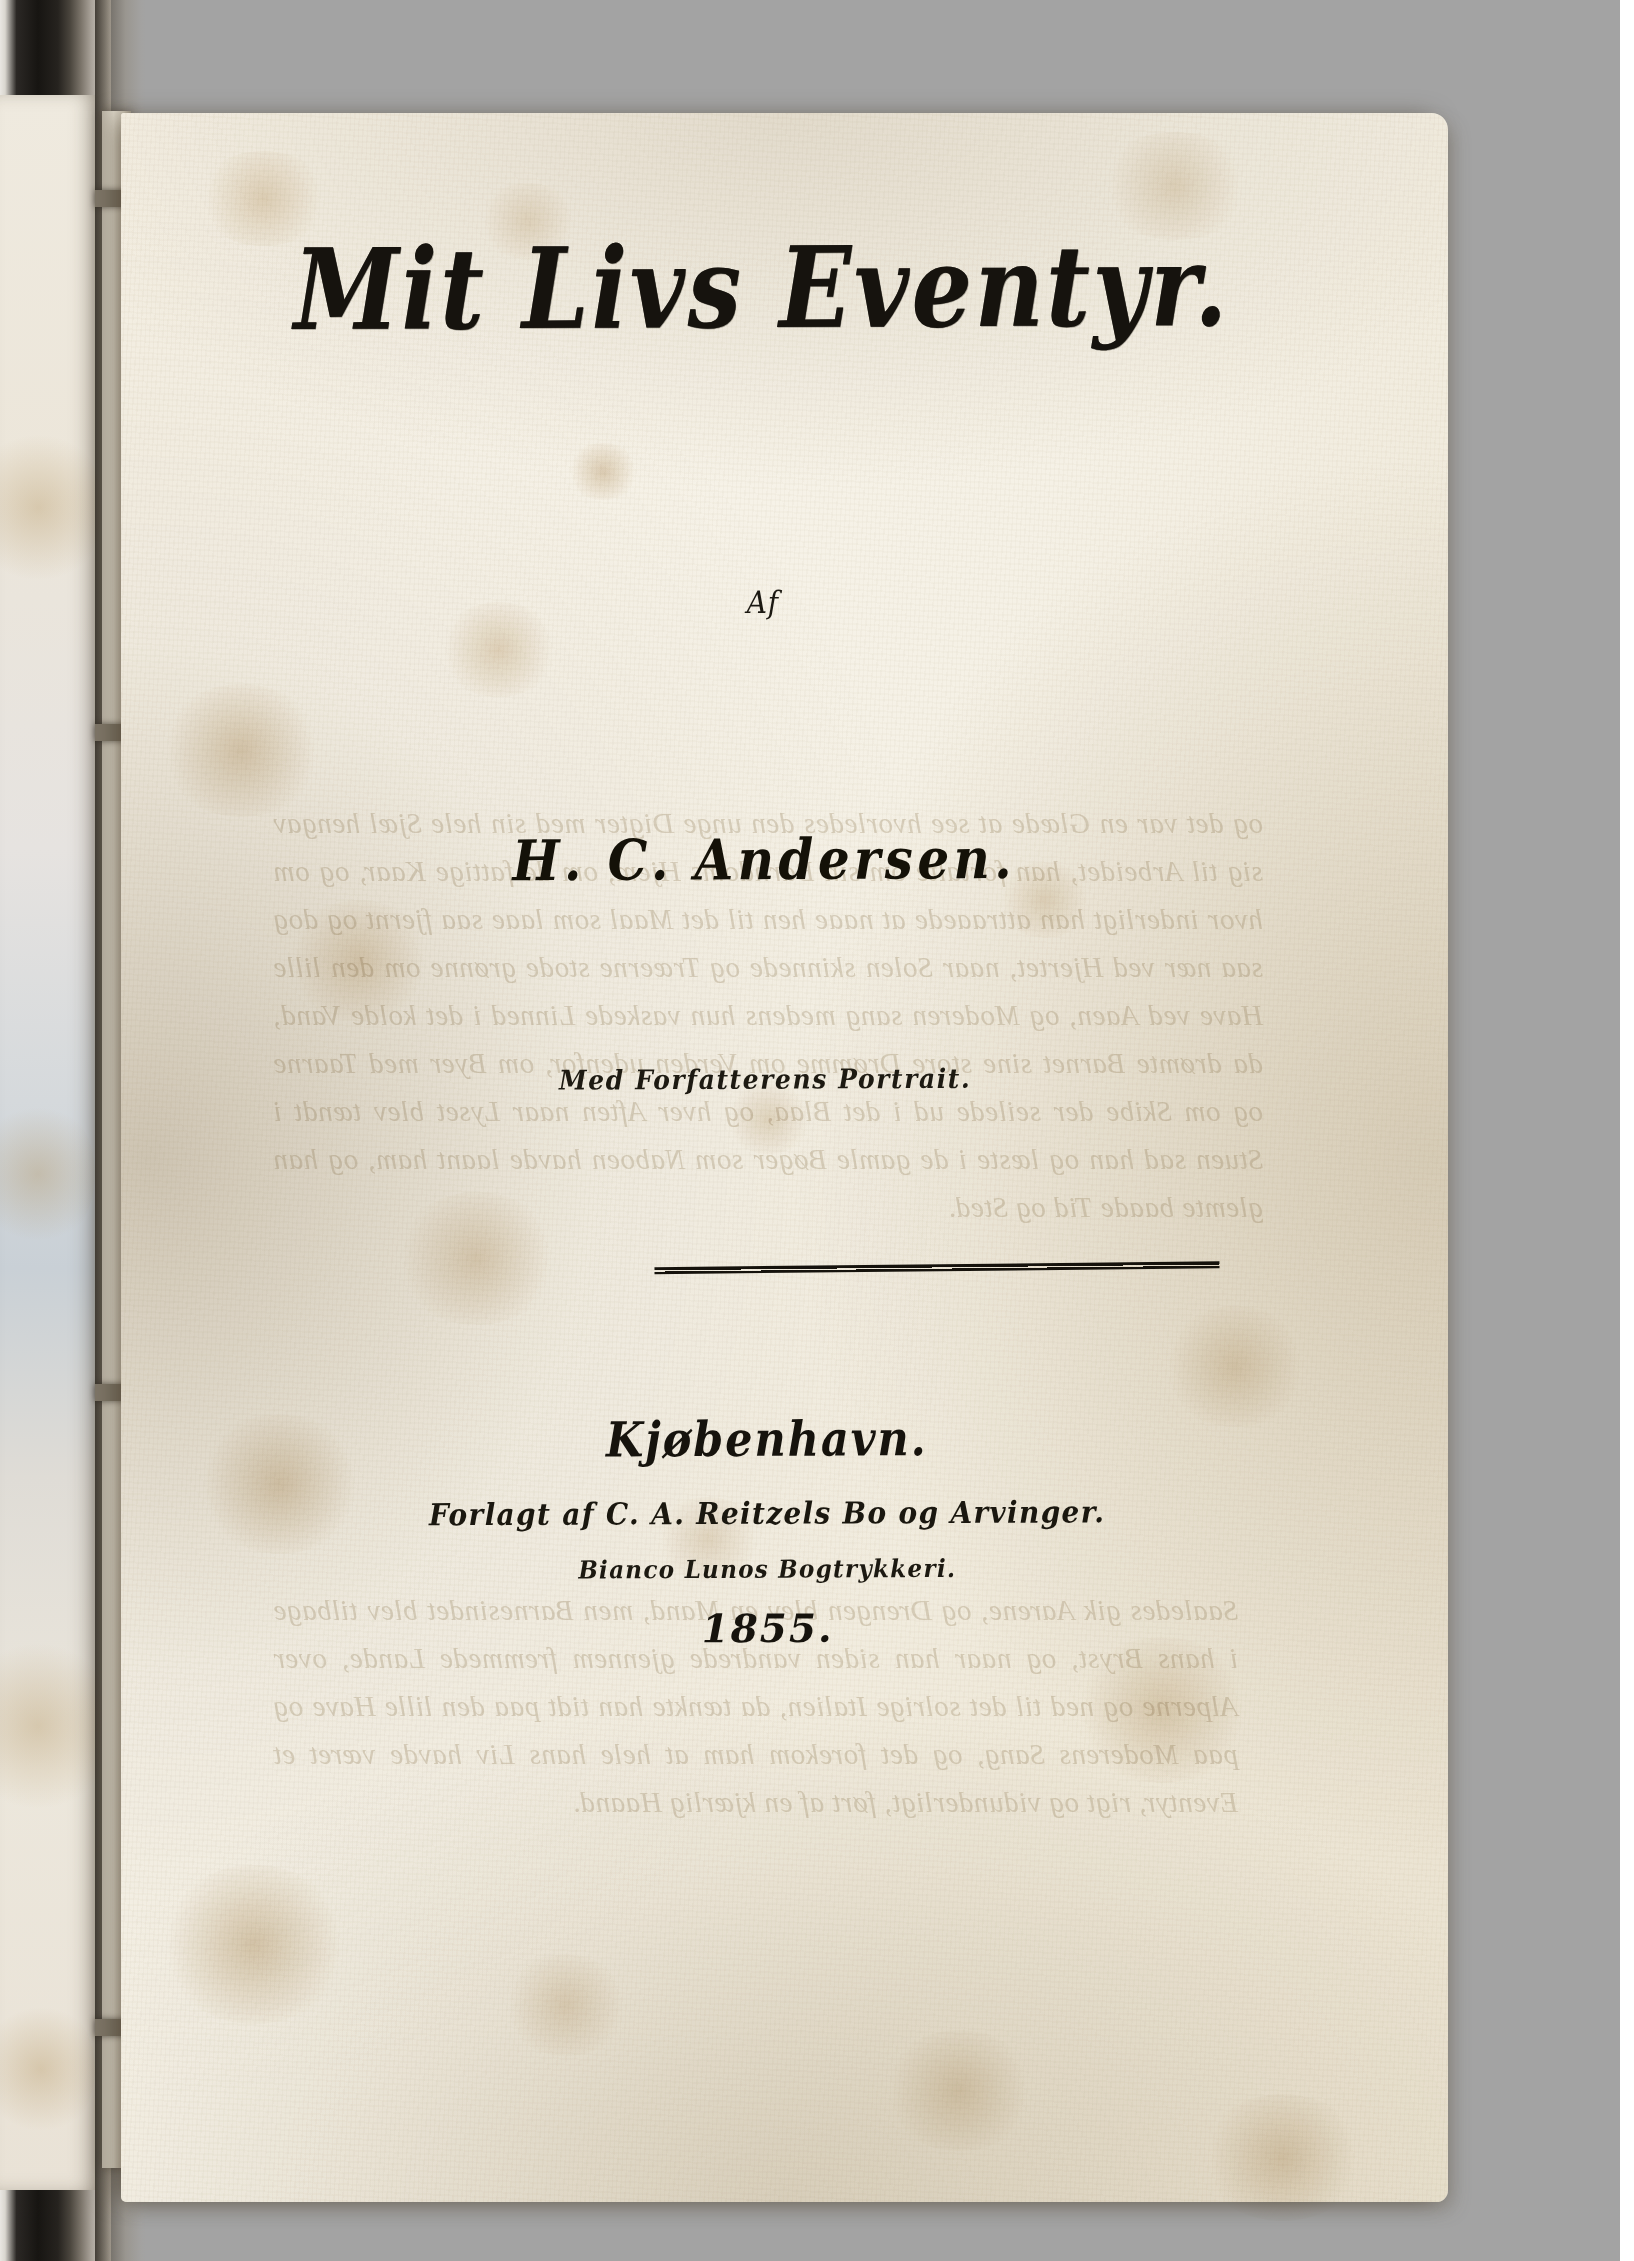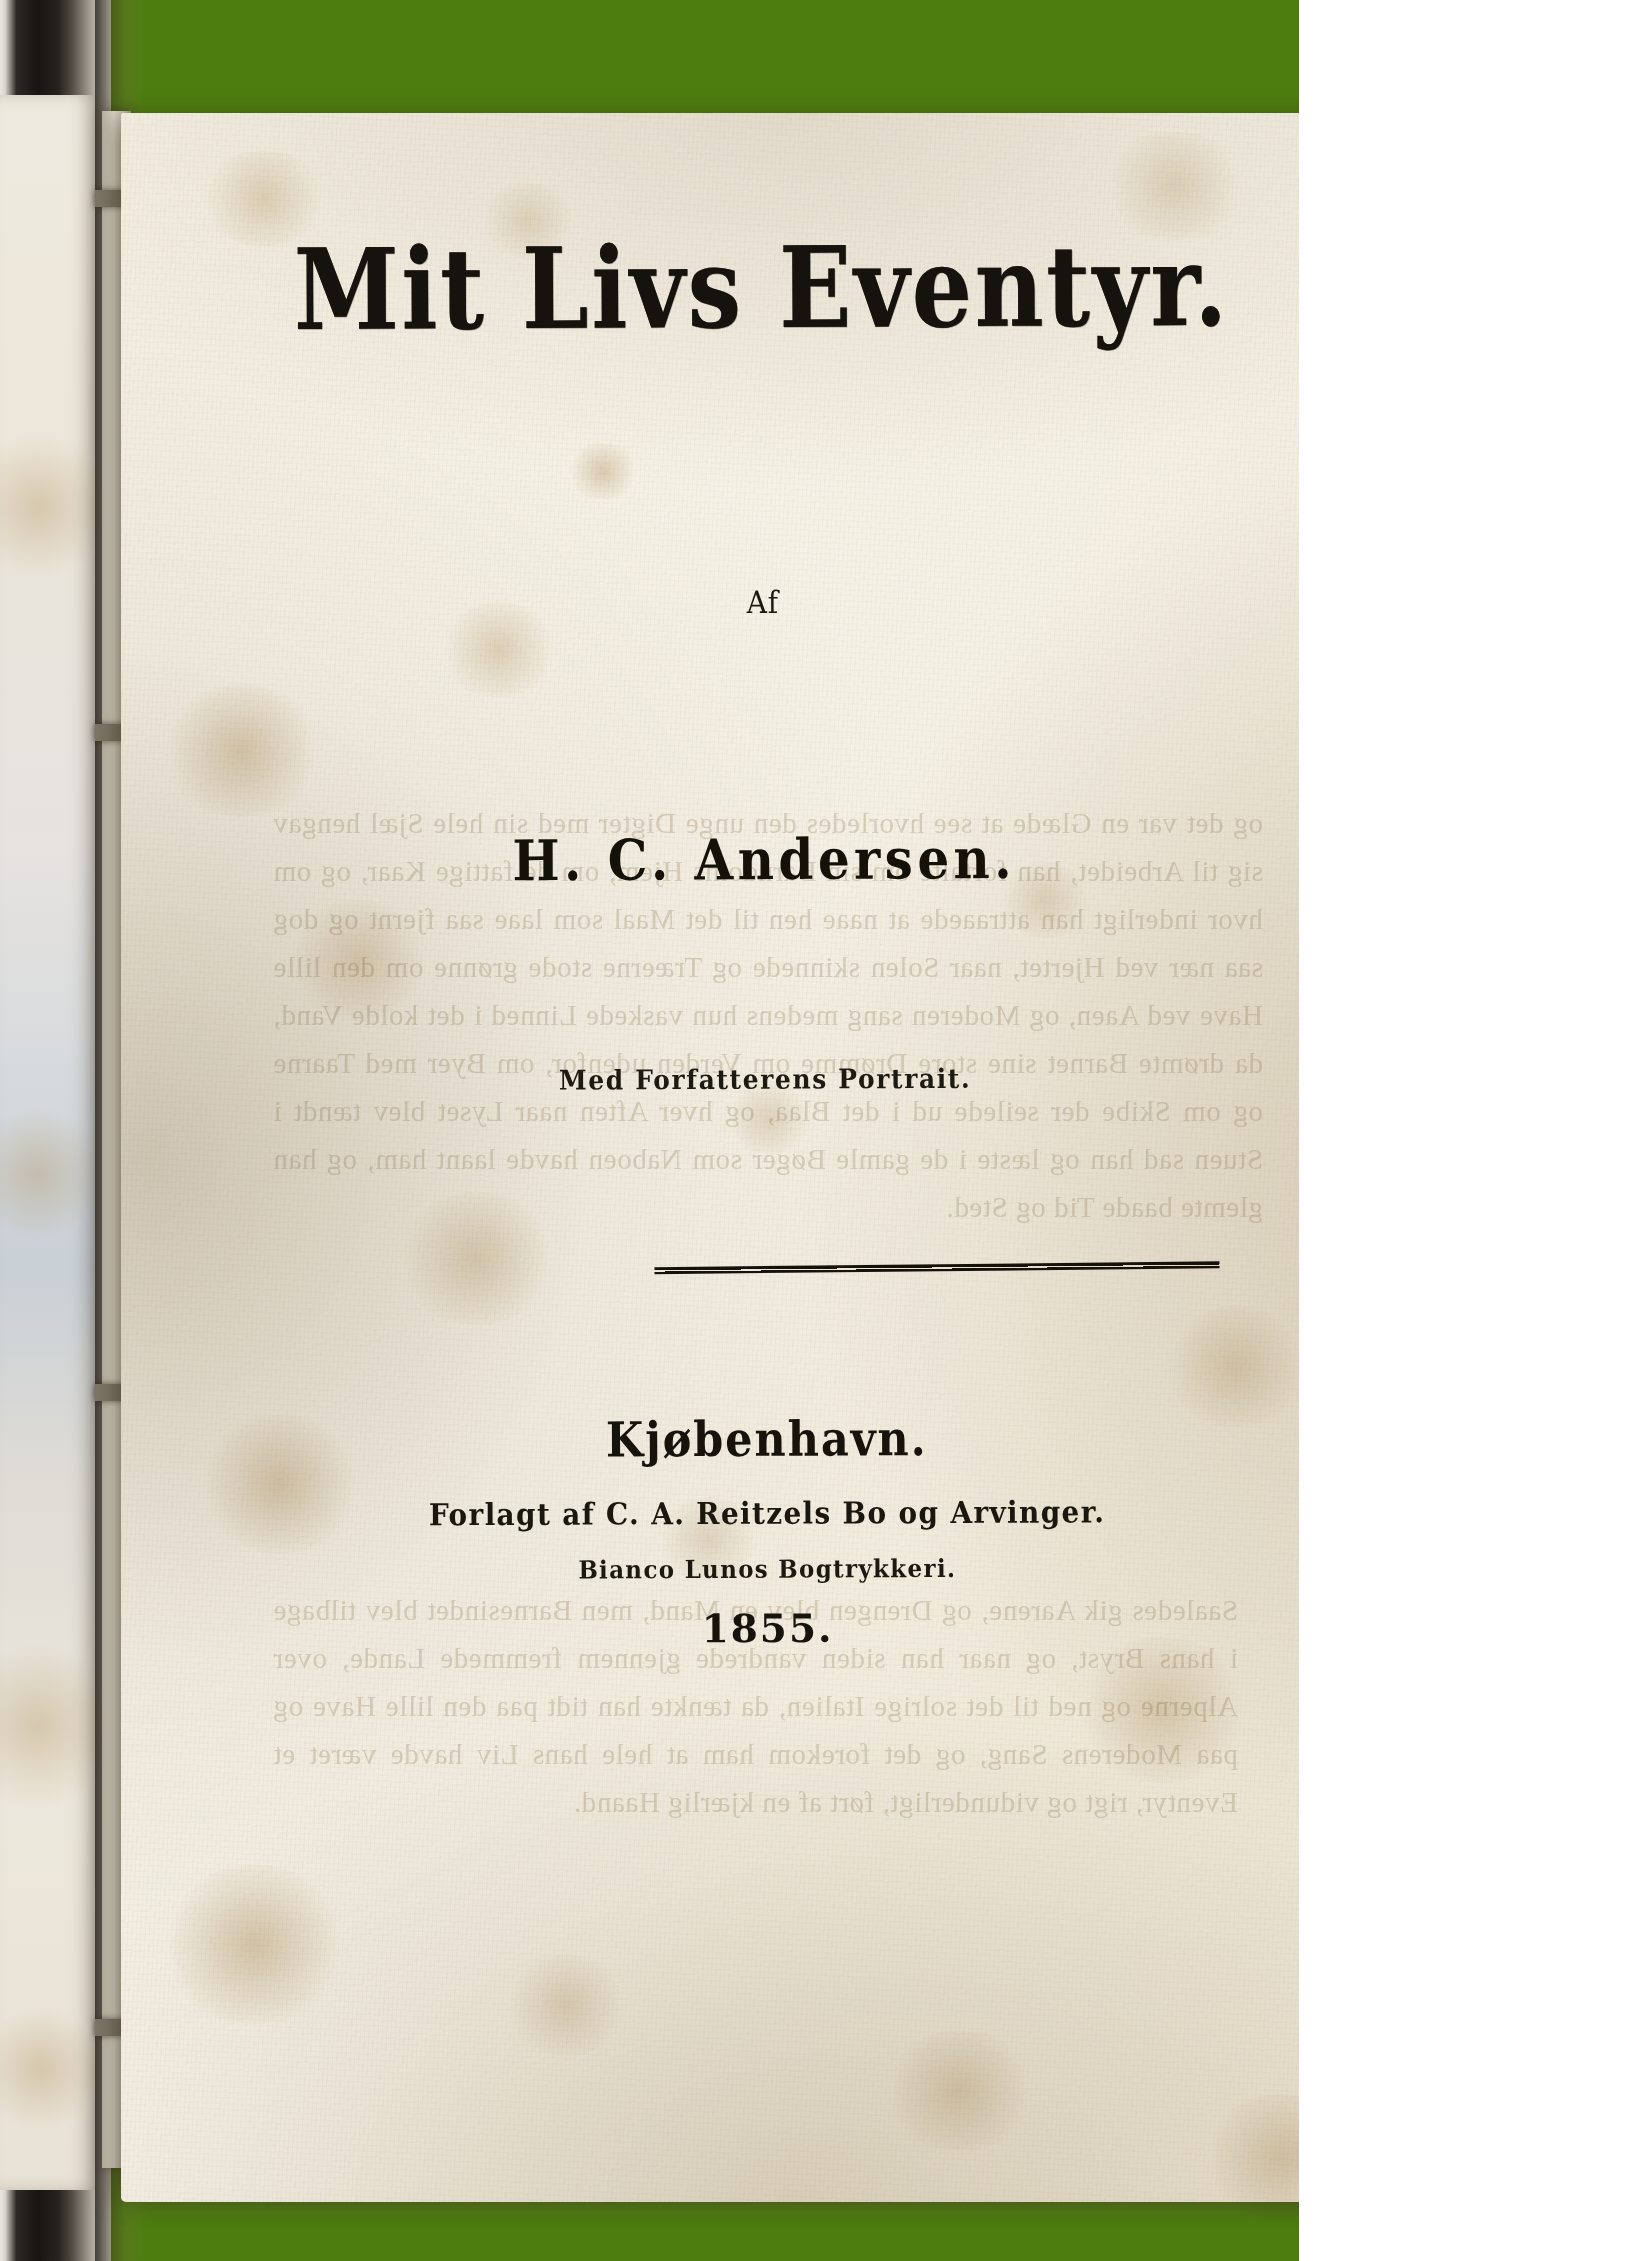--- a/index.html
+++ b/index.html
@@ -10,24 +10,25 @@
   body {
     width: 1634px;
     height: 2261px;
     overflow: hidden;
     font-family: "Liberation Serif", serif;
   }
 
   
   .photo {
     position: relative;
-    width: 1299px;
+    width: 1620px;
     height: 2261px;
-    background: #4d7c0f;
+    background: #a3a3a3;
     overflow: hidden;
+    font-style: italic;
   }
 
   
   .left-cover {
     position: absolute;
     left: 0;
     top: 0;
     width: 111px;
     height: 2261px;
     background:

